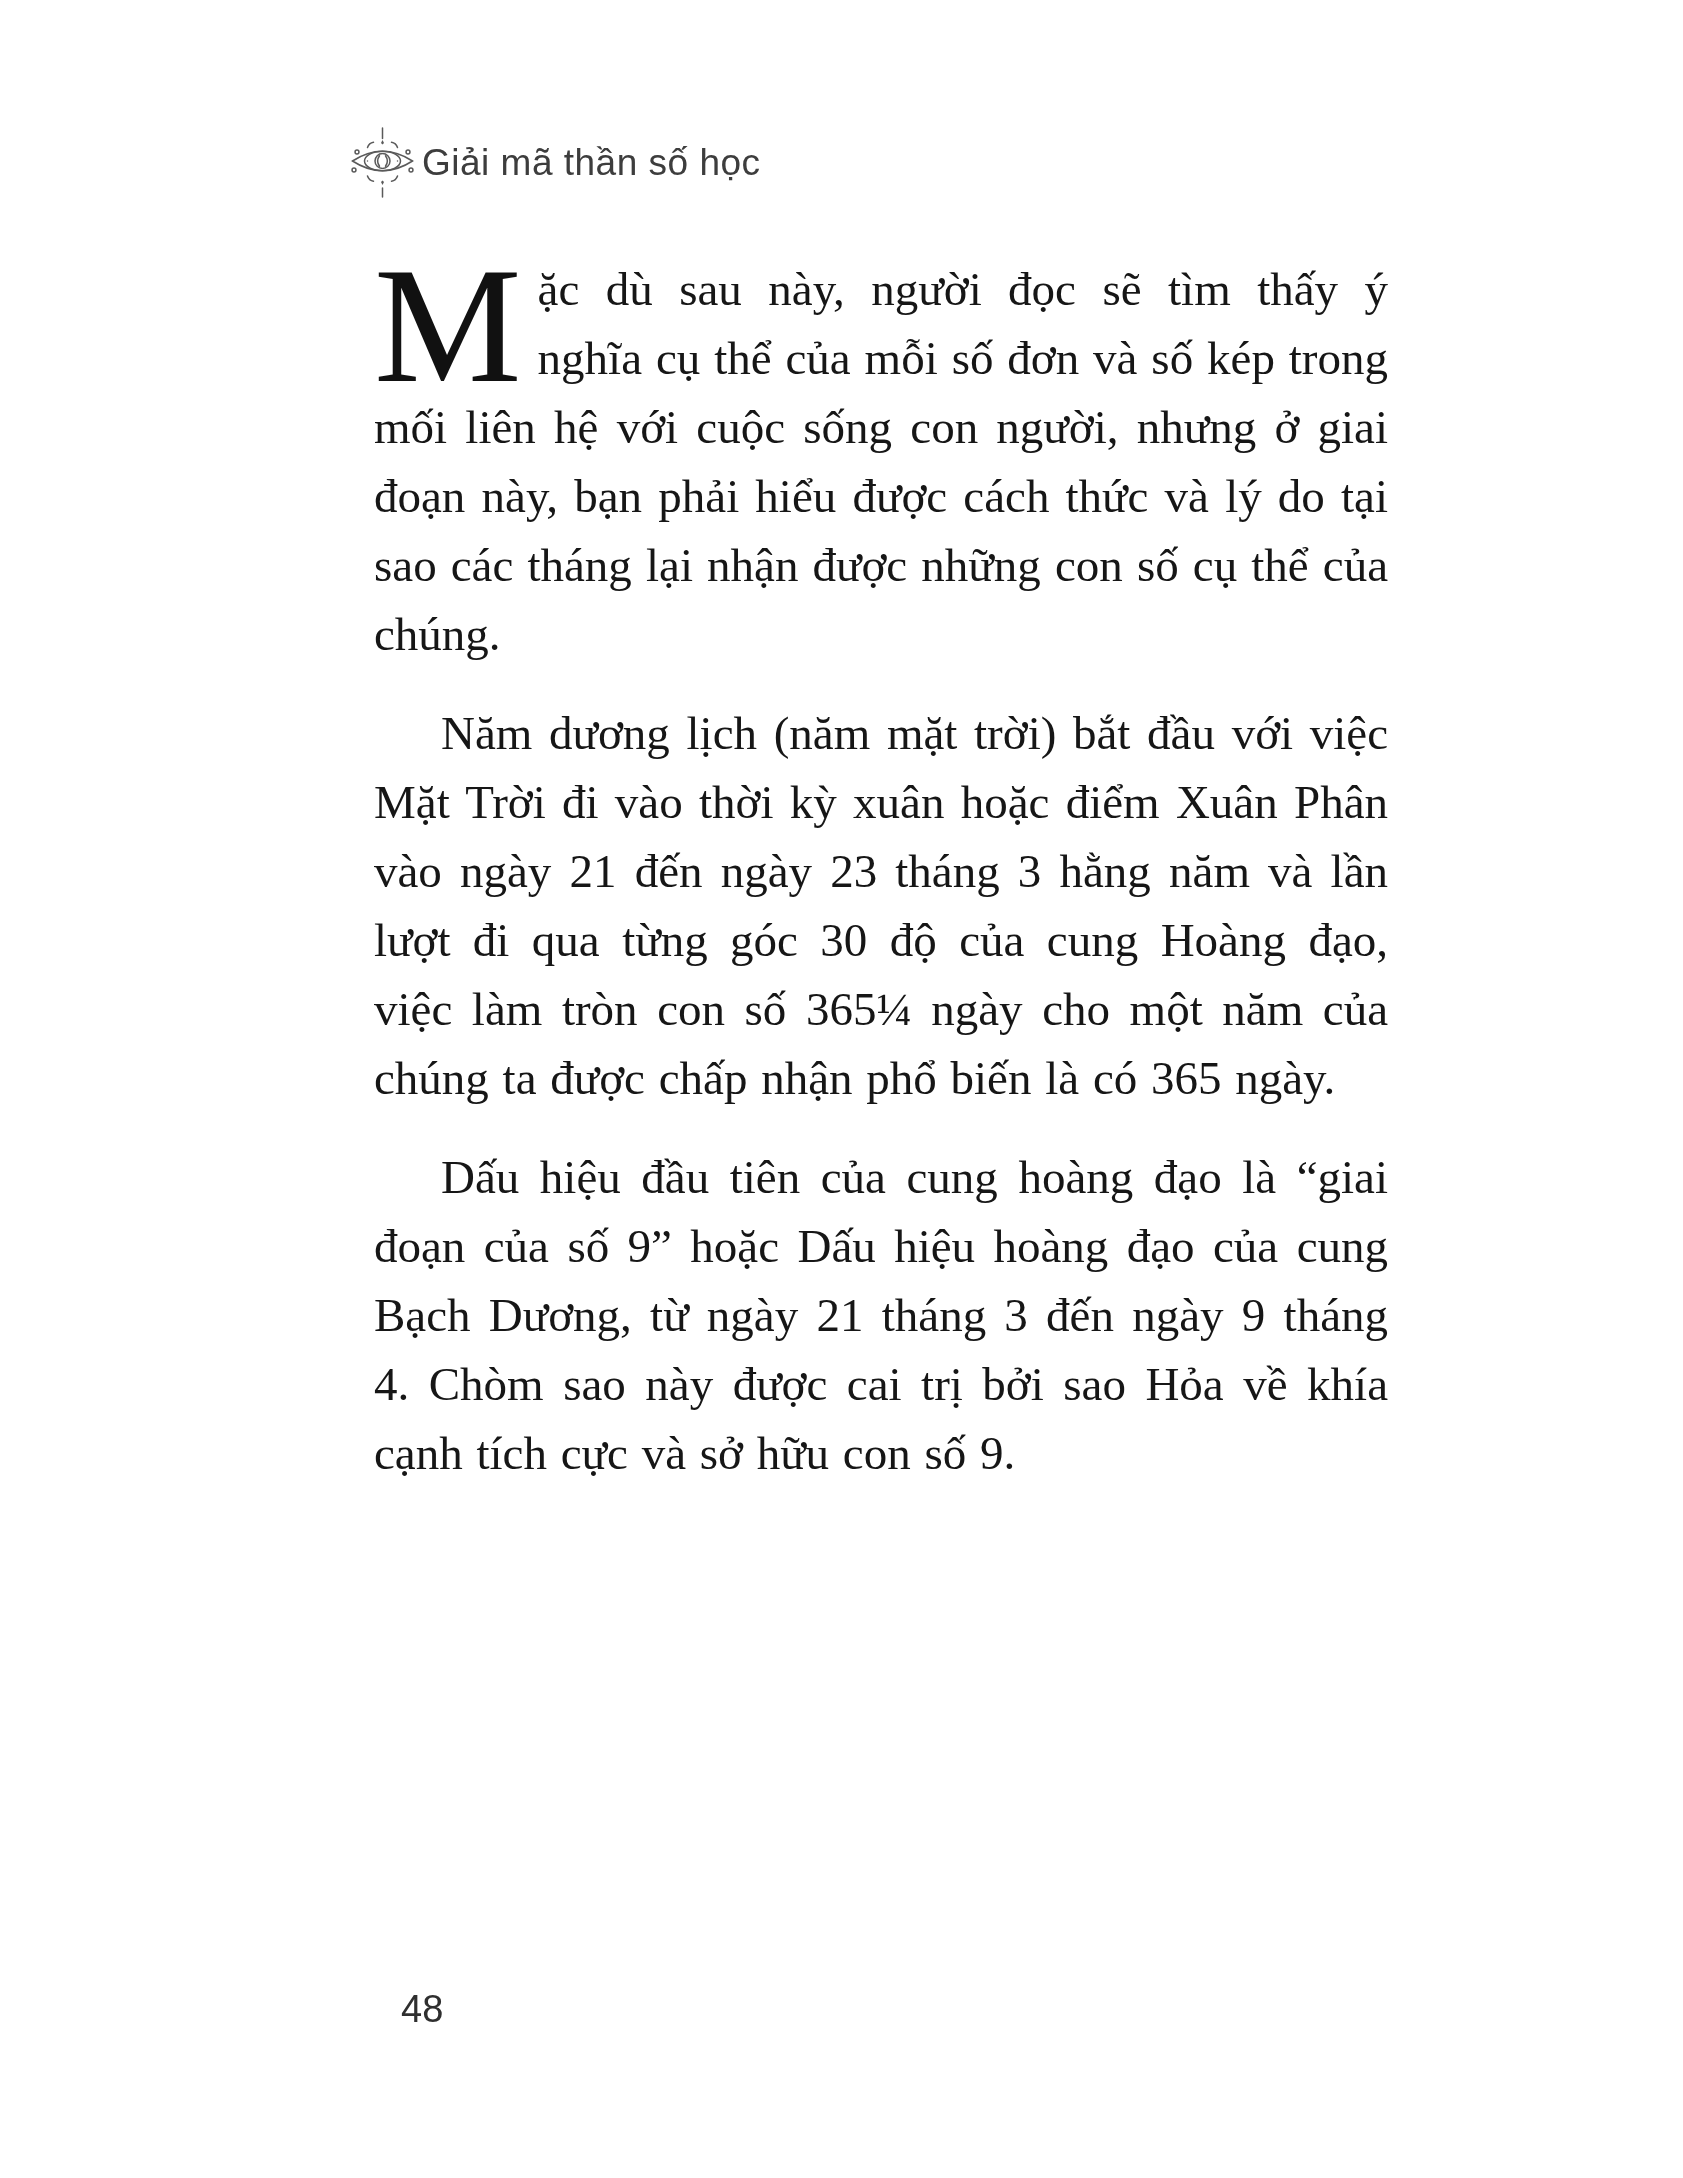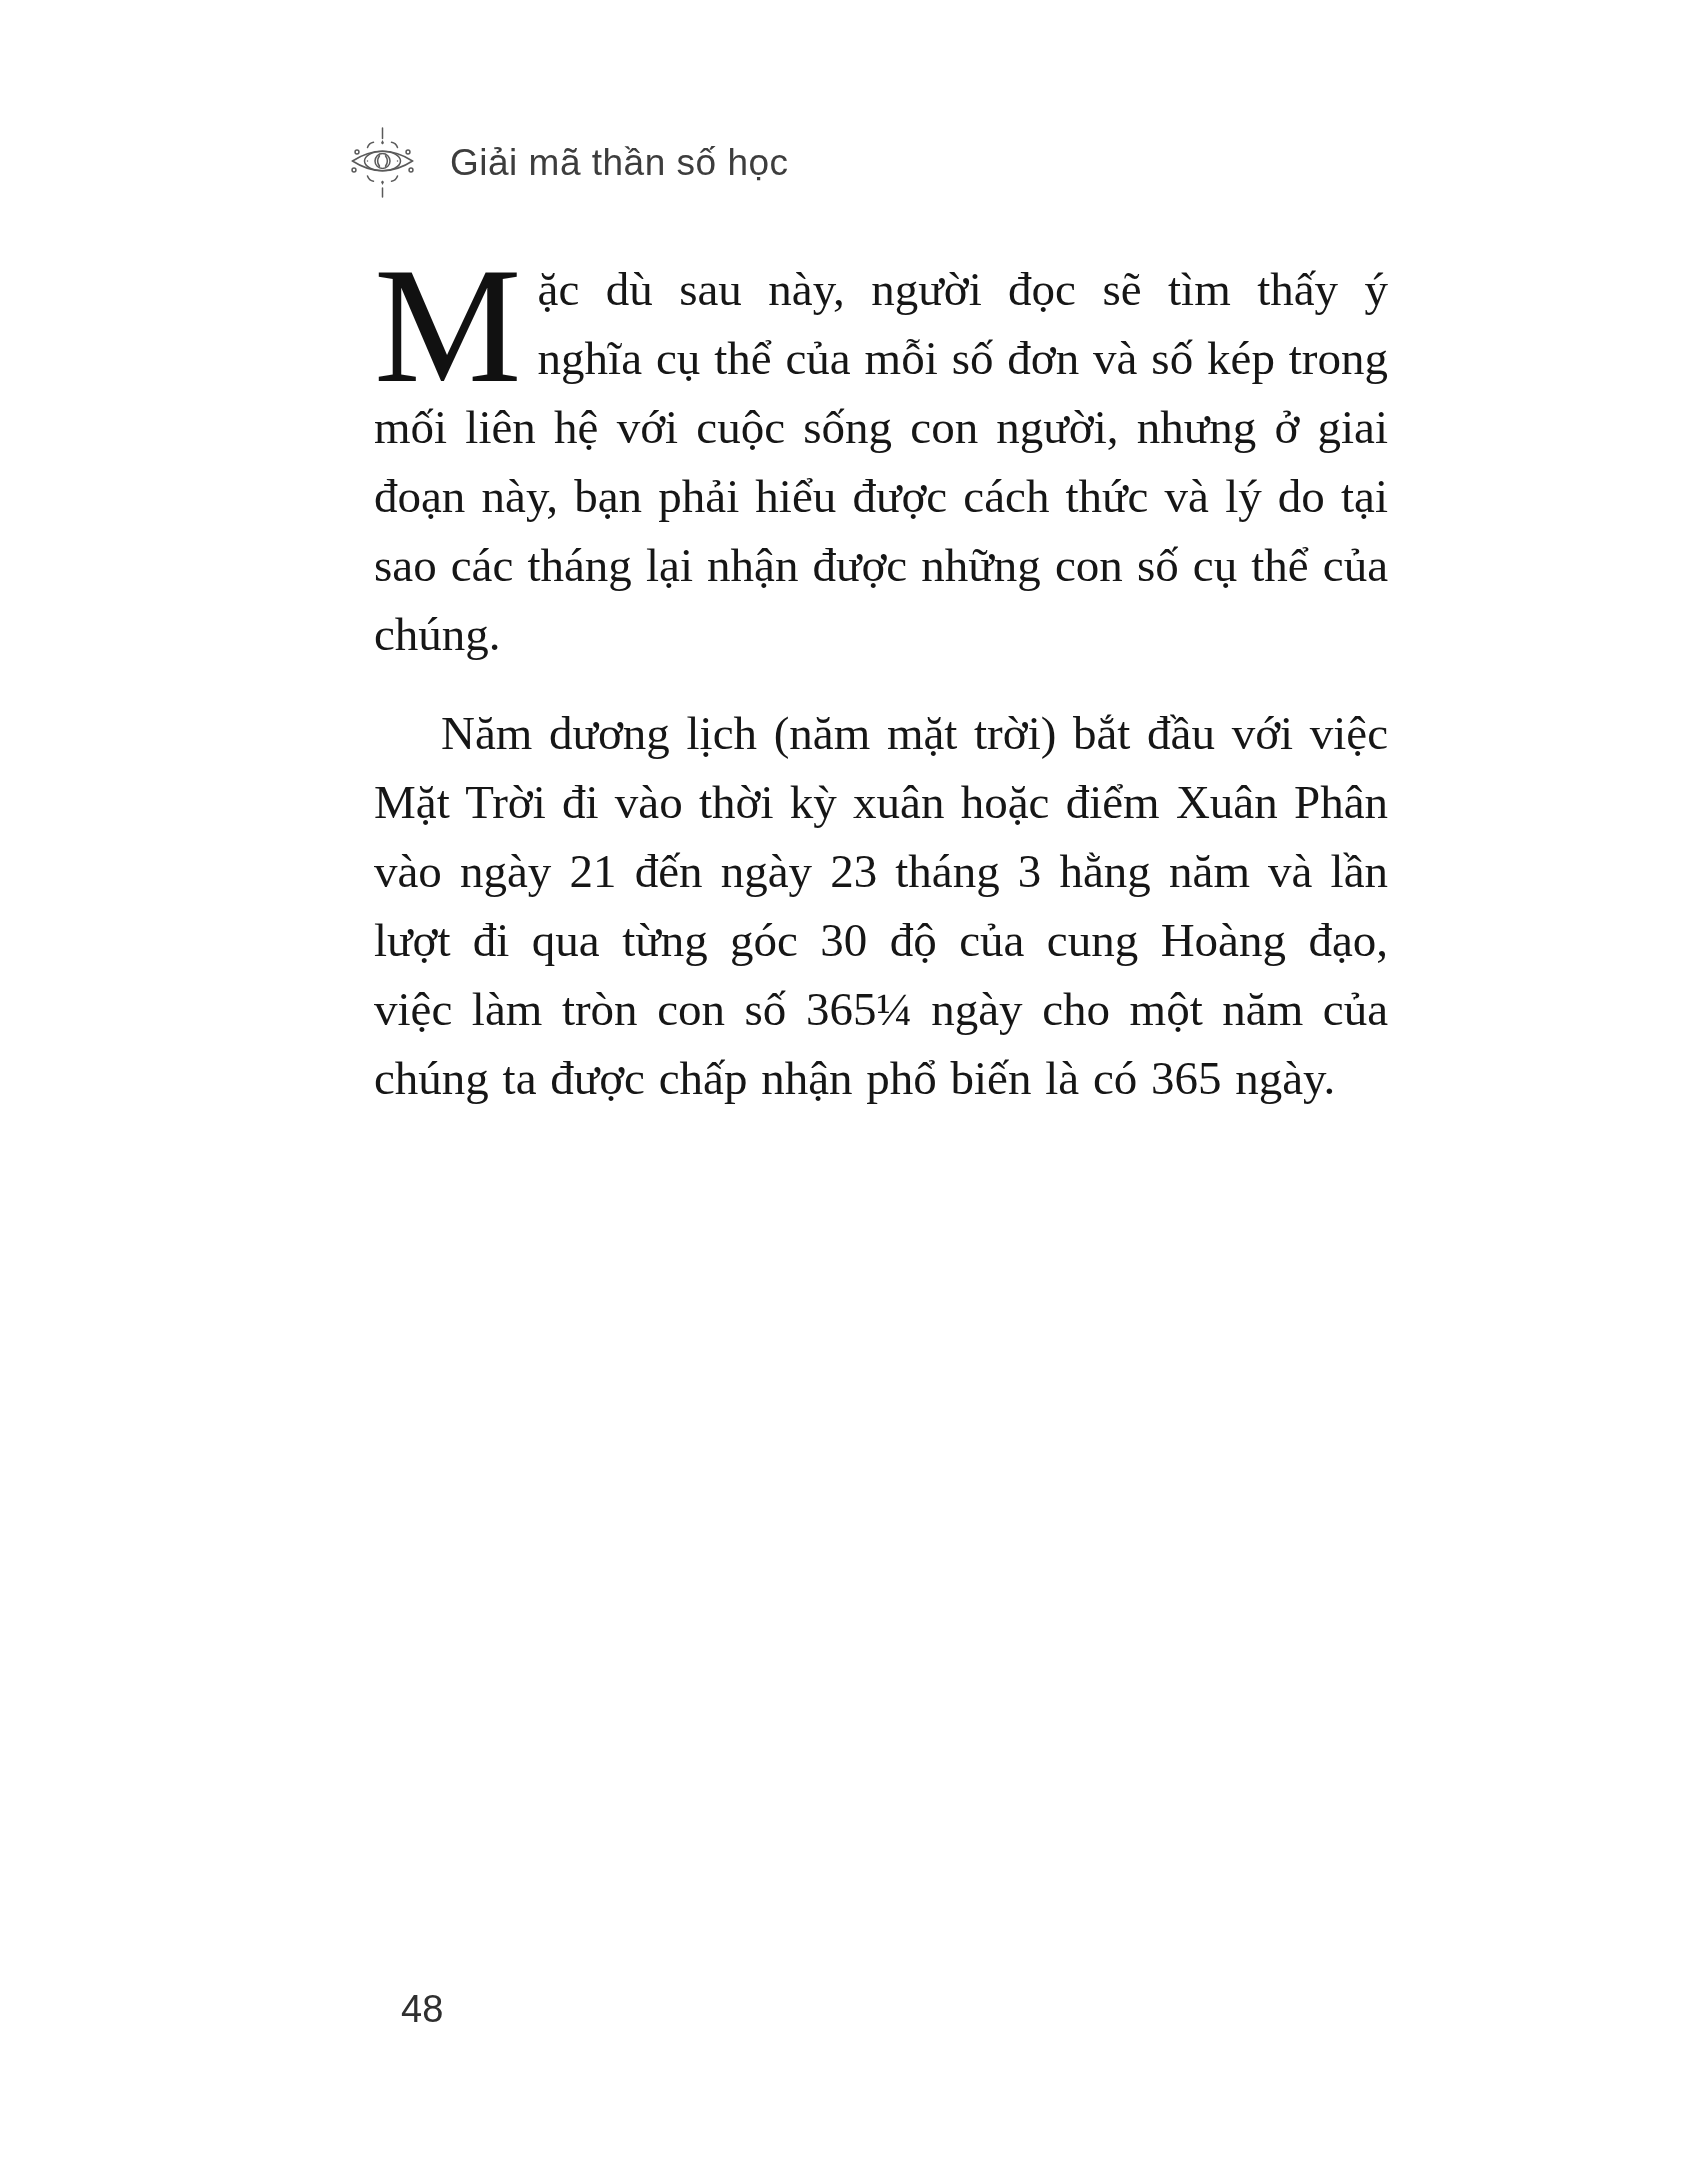--- a/index.html
+++ b/index.html
@@ -14,21 +14,21 @@
     background: #ffffff;
     overflow: hidden;
     font-family: "Liberation Serif", serif;
   }
   .running-header {
     position: absolute;
     top: 121px;
     left: 345px;
     display: flex;
     align-items: center;
-    gap: 30px;
+    gap: 2px;
   }
   .running-header .icon-wrap {
     width: 75px;
     height: 83px;
     display: flex;
     align-items: center;
     justify-content: center;
   }
   .running-header .header-title {
     font-family: "Liberation Sans", sans-serif;
@@ -110,18 +110,19 @@
         <path d="M48 74 l2 4 l2 -4 l-2 -2 z" fill="#5a5a5a" stroke="none"></path>
         <line x1="50" y1="82" x2="50" y2="94"></line>
       </svg>
     </span>
     <span class="header-title">Giải mã thần số học</span>
   </div>
 
   <div class="body-text">
     <p class="para"><span class="dropcap">M</span><span>ặc dù sau này, người đọc sẽ tìm thấy ý nghĩa cụ thể của mỗi số đơn và số kép trong mối liên hệ với cuộc sống con người, nhưng ở giai đoạn này, bạn phải hiểu được cách thức và lý do tại sao các tháng lại nhận được những con số cụ thể của chúng.</span></p>
     <p class="para indented">Năm dương lịch (năm mặt trời) bắt đầu với việc Mặt Trời đi vào thời kỳ xuân hoặc điểm Xuân Phân vào ngày 21 đến ngày 23 tháng 3 hằng năm và lần lượt đi qua từng góc 30 độ của cung Hoàng đạo, việc làm tròn con số 365¼ ngày cho một năm của chúng ta được chấp nhận phổ biến là có 365 ngày.</p>
+    <p class="para indented">Dấu hiệu đầu tiên của cung hoàng đạo là “giai đoạn của số 9” hoặc Dấu hiệu hoàng đạo của cung Bạch Dương, từ ngày 21 tháng 3 đến ngày 9 tháng 4. Chòm sao này được cai trị bởi sao Hỏa về khía cạnh tích cực và sở hữu con số 9.</p>
   </div>
 
   <div class="page-number">48</div>
 
 </div>
 
 
 </body></html>

